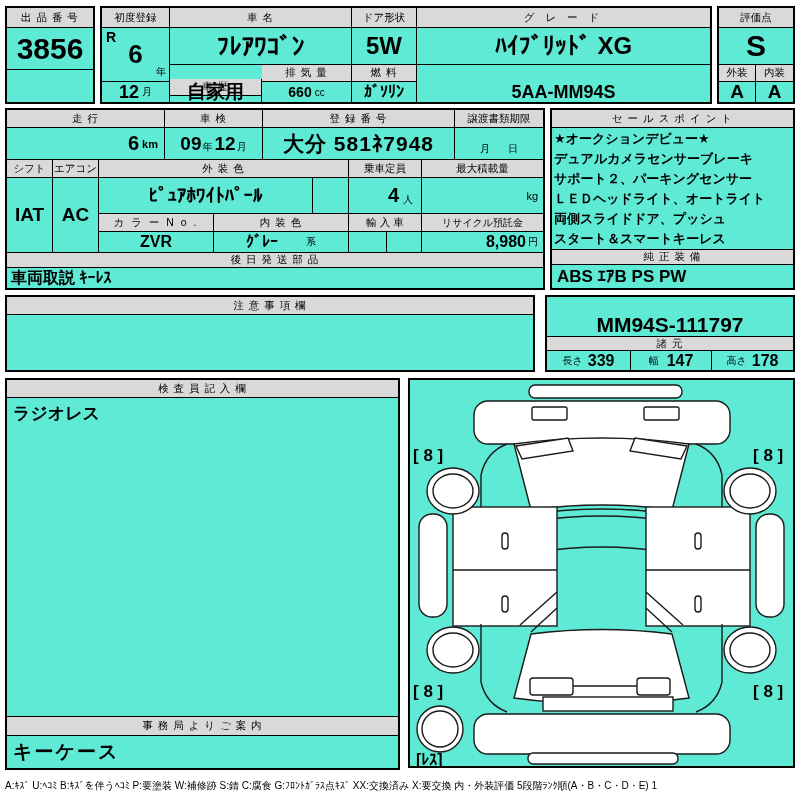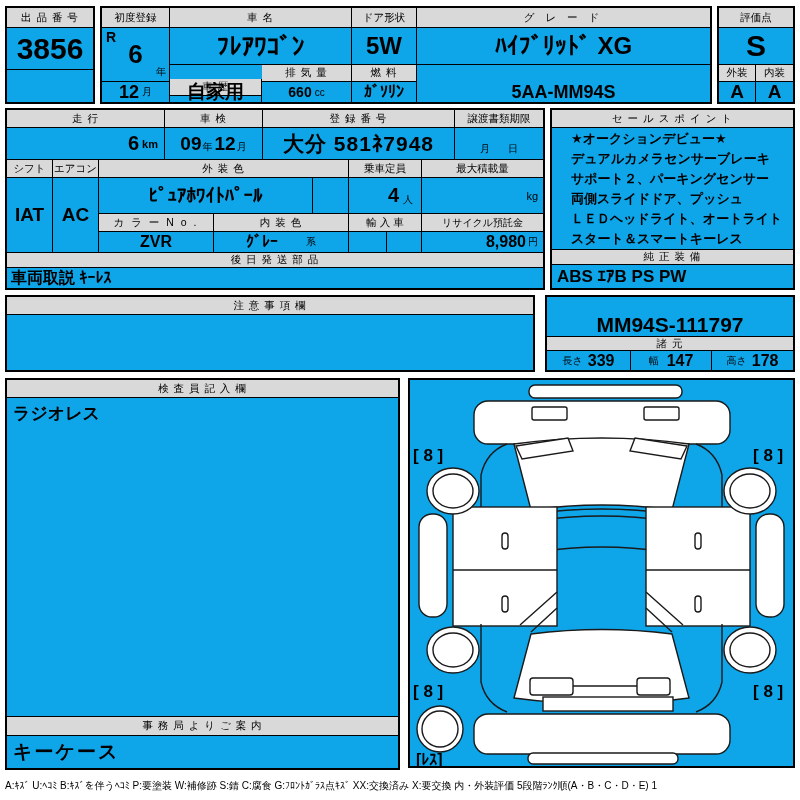--- a/index.html
+++ b/index.html
@@ -1,18 +1,18 @@
 <!DOCTYPE html>
 <html><head>
 <meta charset="utf-8">
 <style>
   html,body{margin:0;padding:0;background:#fff;}
   .sheet{position:relative;width:800px;height:800px;background:#fff;color:#000;
          font-family:"Liberation Sans","DejaVu Sans",sans-serif;overflow:hidden;}
-  .box{position:absolute;border:2px solid #000;background:#0ea5e9;box-sizing:border-box;}
+  .box{position:absolute;border:2px solid #000;background:#5eead4;box-sizing:border-box;}
   .abs{position:absolute;box-sizing:border-box;display:flex;align-items:center;justify-content:center;overflow:hidden;}
   .hd{background:#d9d9d9;font-size:10.5px;letter-spacing:1px;}
   .br{border-right:1px solid #000;}
   .bb{border-bottom:1px solid #000;}
   .bt{border-top:1px solid #000;}
   .bl{border-left:1px solid #000;}
   .left{justify-content:flex-start;}
   .right{justify-content:flex-end;}
   .top-al{align-items:flex-start;}
   .med{font-weight:bold;font-size:15px;}
@@ -133,26 +133,26 @@
       <span style="font-size:16px;font-weight:bold;">8,980</span>
       <span class="sm" style="margin-left:2px;">円</span>
     </div>
 
     <div class="abs hd bt bb" style="left:0;top:142px;width:536px;height:16px;">後 日 発 送 部 品</div>
     <div class="abs left" style="left:0;top:158px;width:536px;height:20px;padding-left:4px;font-size:16px;font-weight:bold;">車両取説 ｷｰﾚｽ</div>
   </div>
 
   <div class="box" style="left:550px;top:108px;width:245px;height:182px;">
     <div class="abs hd bb" style="left:0;top:0;width:241px;height:18px;">セ ー ル ス ポ イ ン ト</div>
-    <div class="abs top-al left" style="left:0;top:18px;width:241px;height:121px;padding:1px 19px;flex-direction:column;align-items:flex-start;">
+    <div class="abs top-al left" style="left:0;top:18px;width:241px;height:121px;padding:1px 2px;flex-direction:column;align-items:flex-start;">
       <div class="salesline">★オークションデビュー★</div>
       <div class="salesline">デュアルカメラセンサーブレーキ</div>
       <div class="salesline">サポート２、パーキングセンサー</div>
+      <div class="salesline">ＬＥＤヘッドライト、オートライト</div>
       <div class="salesline">両側スライドドア、プッシュ</div>
-      <div class="salesline">ＬＥＤヘッドライト、オートライト</div>
       <div class="salesline">スタート＆スマートキーレス</div>
     </div>
     <div class="abs hd bt bb" style="left:0;top:139px;width:241px;height:16px;">純 正 装 備</div>
     <div class="abs left" style="left:0;top:155px;width:241px;height:23px;padding-left:5px;font-size:17px;font-weight:bold;">ABS ｴｱB PS PW</div>
   </div>
 
   <div class="box" style="left:5px;top:295px;width:530px;height:77px;">
     <div class="abs hd bb" style="left:0;top:0;width:526px;height:18px;">注 意 事 項 欄</div>
     <div class="abs left top-al" style="left:0;top:18px;width:526px;height:55px;font-size:14px;"></div>
   </div>

